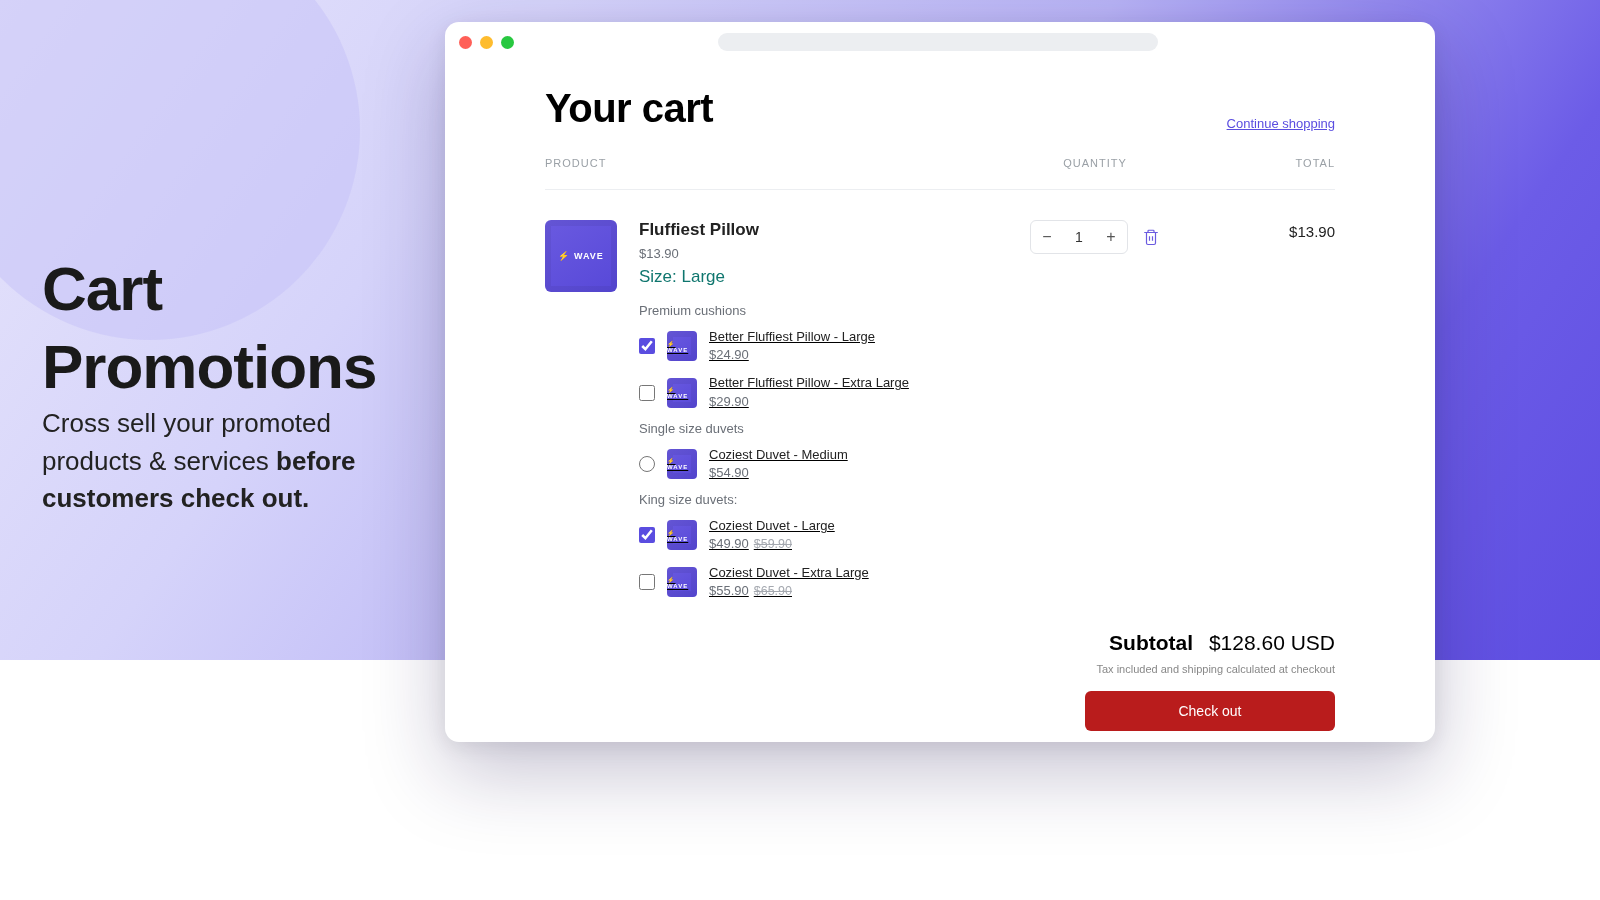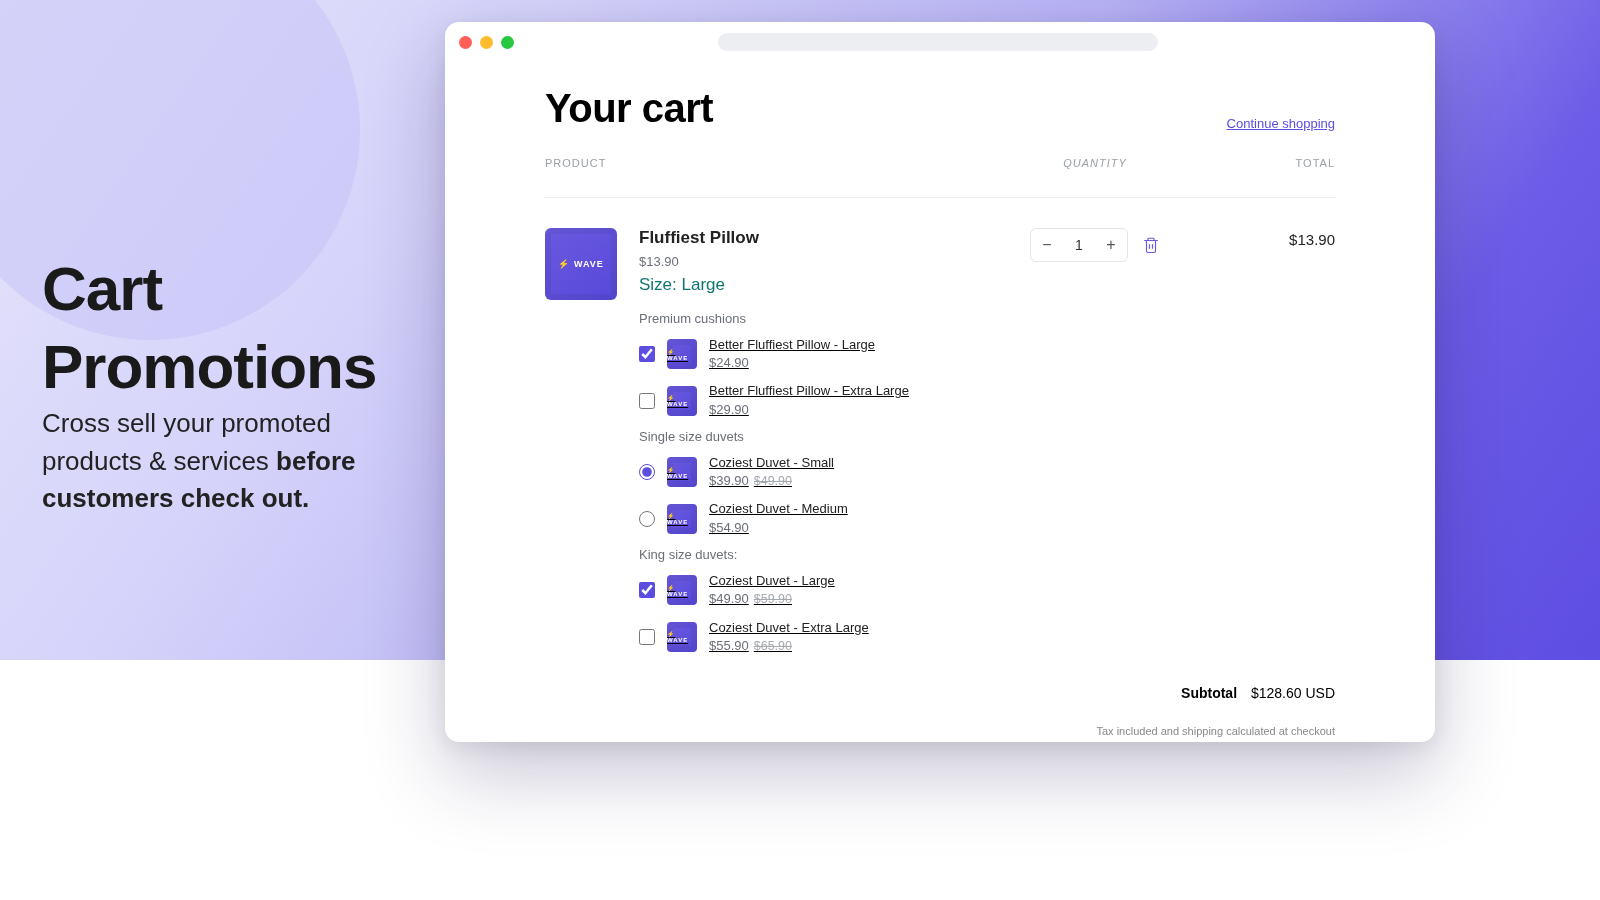--- a/index.html
+++ b/index.html
@@ -109,25 +109,25 @@
     text-decoration: underline;
     cursor: pointer;
   }
   .cols {
     display: grid;
     grid-template-columns: 1fr 160px 160px;
     font-size: 11px;
     letter-spacing: 1px;
     color: #9aa0a6;
     text-transform: uppercase;
-    padding-bottom: 28px;
+    padding-bottom: 20px;
     border-bottom: 1px solid #eceef1;
     margin-bottom: 30px;
   }
-  .cols .c-qty { text-align: center; font-style: italic; }
+  .cols .c-qty { text-align: center; }
   .cols .c-tot { text-align: right; }
 
   .item-row {
     display: grid;
     grid-template-columns: 1fr 160px 160px;
     align-items: start;
   }
   .product-cell { display: flex; gap: 22px; }
   .thumb {
     width: 72px; height: 72px;
@@ -179,28 +179,28 @@
     margin-top:8px;
   }
   .trash svg { width:100%; height:100%; display:block; }
 
   .total-cell { text-align:right; font-size:15px; color:#222; padding-top:3px; }
 
   .footer {
     margin-top: 20px;
     text-align: right;
   }
-  .subtotal-line { font-size:14px; margin-bottom:24px; }
+  .subtotal-line { font-size:21px; margin-bottom:8px; }
   .subtotal-line strong { font-weight:700; margin-right:10px; }
   .tax-note { font-size:11px; color:#888; margin-bottom:16px; }
   .checkout-btn {
     display:inline-block;
     width: 250px;
     padding: 12px 0;
-    background: #be185d;
+    background: #b91c1c;
     color:#fff;
     font-size:14px;
     border:none;
     border-radius:6px;
     cursor:pointer;
     text-align:center;
   }
 </style>
 </head>
 <body>
@@ -261,28 +261,20 @@
               </div>
               <div class="promo-row">
                 <input type="checkbox" style="">
                 <div class="thumb sm">⚡ WAVE</div>
                 <div class="promo-text">
                   <div>Better Fluffiest Pillow - Extra Large</div>
                   <div class="pp">$29.90</div>
                 </div>
               </div>
               <div class="group-title">Single size duvets</div>
-              <div class="promo-row">
-                <input type="radio" name="grp1" checked="" style="">
-                <div class="thumb sm">⚡ WAVE</div>
-                <div class="promo-text">
-                  <div>Coziest Duvet - Small</div>
-                  <div class="pp">$39.90<span class="strike">$49.90</span></div>
-                </div>
-              </div>
               <div class="promo-row">
                 <input type="radio" name="grp1" style="">
                 <div class="thumb sm">⚡ WAVE</div>
                 <div class="promo-text">
                   <div>Coziest Duvet - Medium</div>
                   <div class="pp">$54.90</div>
                 </div>
               </div>
               <div class="group-title">King size duvets:</div>
               <div class="promo-row">

